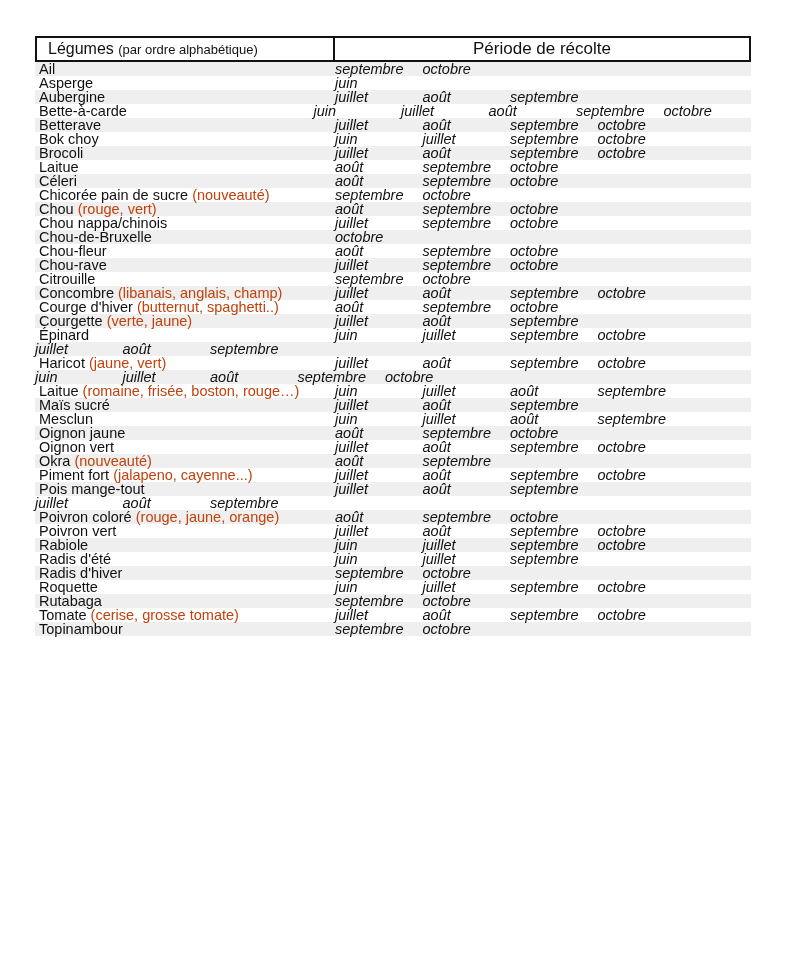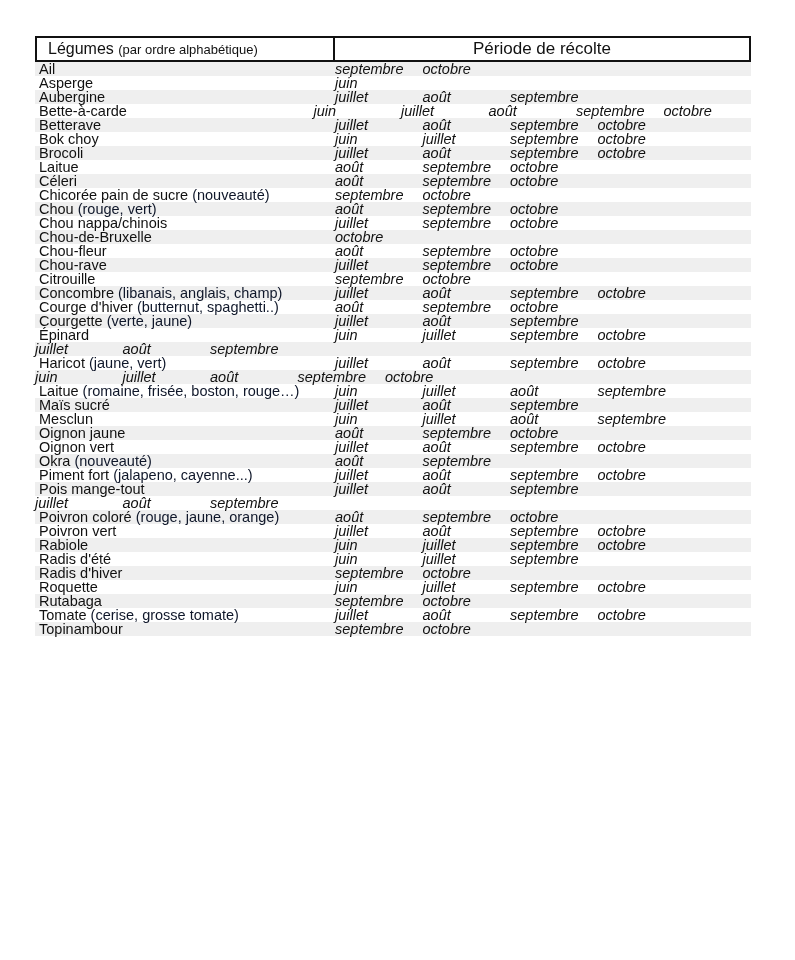--- a/index.html
+++ b/index.html
@@ -7,21 +7,21 @@
          font-family: "Liberation Sans", "DejaVu Sans", sans-serif; color: #111; }
   .table { position: absolute; left: 35px; top: 36px; width: 716px; }
   .hdr { display: flex; height: 26px; border: 2px solid #111; box-sizing: border-box; }
   .hdr .c1 { width: 298px; border-right: 2px solid #111; box-sizing: border-box;
              font-size: 16px; line-height: 22px; padding-left: 11px; white-space: nowrap; overflow: hidden; }
   .hdr .c1 .sub { font-size: 13px; }
   .hdr .c2 { flex: 1; text-align: center; font-size: 17px; line-height: 22px; border-radius: 8px; }
   .row { display: flex; height: 14px; align-items: center; font-size: 14.5px; }
   .row.odd { background: #efefef; }
   .row .name { width: 300px; padding-left: 4px; box-sizing: border-box; white-space: nowrap; overflow: hidden; }
-  .row .name .note { color: #0f172a; }
+  .row .name .note { color: #c2410c; }
   .row .months { display: flex; flex: 1; font-style: italic; }
   .row .m { width: 87.5px; white-space: nowrap; }
 </style>
 </head>
 <body>
 
 <div class="table">
   <div class="hdr">
     <div class="c1">
       <span>Légumes</span>

